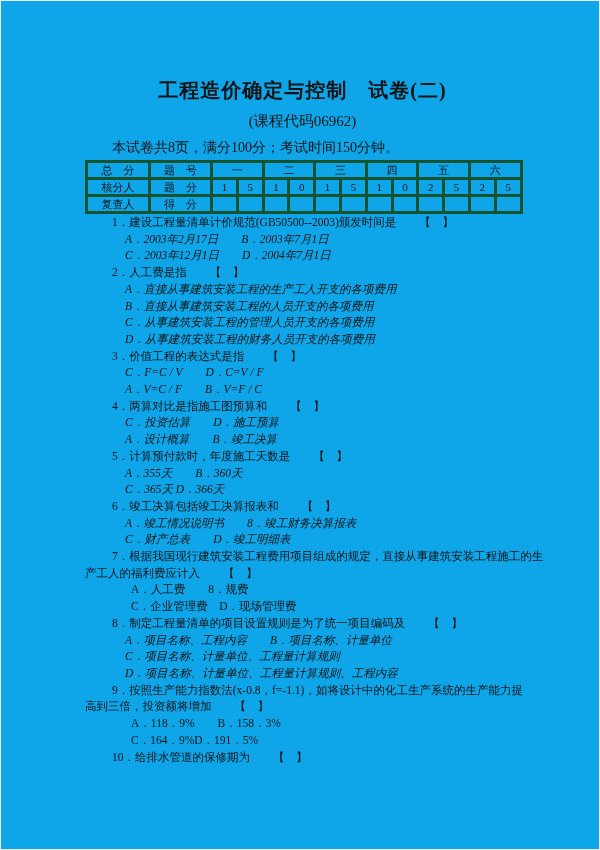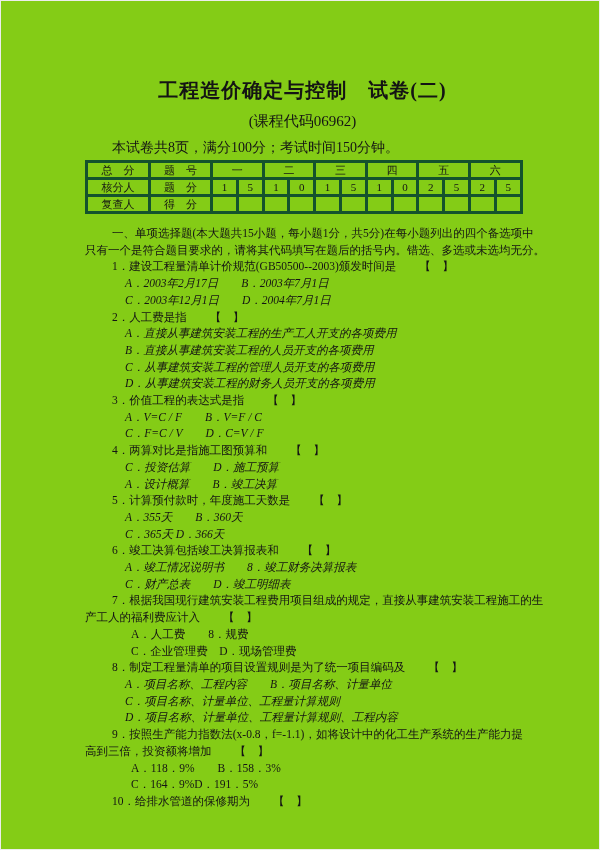--- a/index.html
+++ b/index.html
@@ -5,21 +5,21 @@
   * { box-sizing: border-box; }
   html, body { margin: 0; padding: 0; }
   body {
     width: 600px; height: 850px;
     background: #fcfcfc;
     color: #141414;
     font-family: "Liberation Serif", "DejaVu Serif", serif;
   }
   .doc {
     width: 600px; height: 850px;
-    background: #84cc16;
+    background: #0ea5e9;
     padding: 78px 80px 0 85px;
     box-shadow: inset 0 0 0 1px #ececec;
     overflow: hidden;
   }
   .title {
     margin: 0;
     font-size: 20px;
     font-weight: bold;
     line-height: 24px;
     text-align: center;
@@ -133,45 +133,41 @@
         <td></td>
         <td></td>
         <td></td>
         <td></td>
         <td></td>
         <td></td>
       </tr>
     </tbody>
   </table>
 
-  <div class="para">
-    <div class="ln indent2">一、单项选择题(本大题共15小题，每小题1分，共5分)在每小题列出的四个备选项中</div>
-    <div class="ln">只有一个是符合题目要求的，请将其代码填写在题后的括号内。错选、多选或未选均无分。</div>
-  </div>
 
   <div class="questions">
 
     <div class="q">
       <div class="ln stem">1．建设工程量清单计价规范(GB50500--2003)颁发时间是　　【　】</div>
       <div class="ln opt">A．2003年2月17日　　B．2003年7月1日</div>
       <div class="ln opt">C．2003年12月1日　　D．2004年7月1日</div>
     </div>
 
     <div class="q">
       <div class="ln stem">2．人工费是指　　【　】</div>
       <div class="ln opt">A．直接从事建筑安装工程的生产工人开支的各项费用</div>
       <div class="ln opt">B．直接从事建筑安装工程的人员开支的各项费用</div>
       <div class="ln opt">C．从事建筑安装工程的管理人员开支的各项费用</div>
       <div class="ln opt">D．从事建筑安装工程的财务人员开支的各项费用</div>
     </div>
 
     <div class="q">
       <div class="ln stem">3．价值工程的表达式是指　　【　】</div>
+      <div class="ln opt">C．F=C / V　　D．C=V / F</div>
       <div class="ln opt">A．V=C / F　　B．V=F / C</div>
-      <div class="ln opt">C．F=C / V　　D．C=V / F</div>
     </div>
 
     <div class="q">
       <div class="ln stem">4．两算对比是指施工图预算和　　【　】</div>
       <div class="ln opt">C．投资估算　　D．施工预算</div>
       <div class="ln opt">A．设计概算　　B．竣工决算</div>
     </div>
 
     <div class="q">
       <div class="ln stem">5．计算预付款时，年度施工天数是　　【　】</div>

